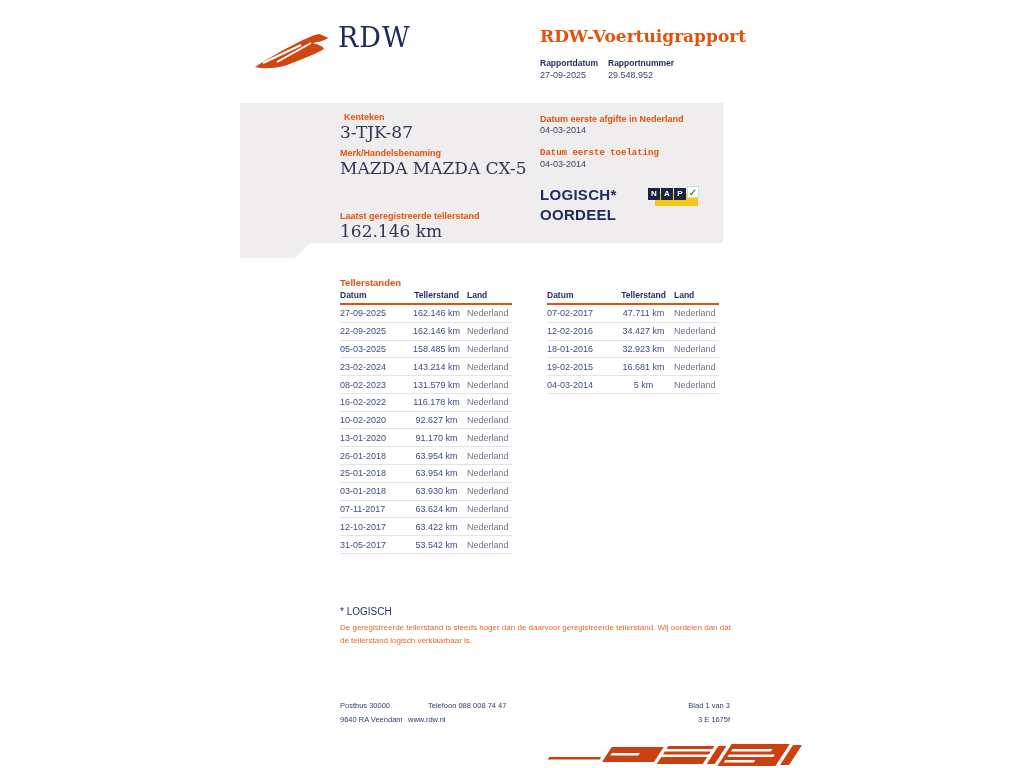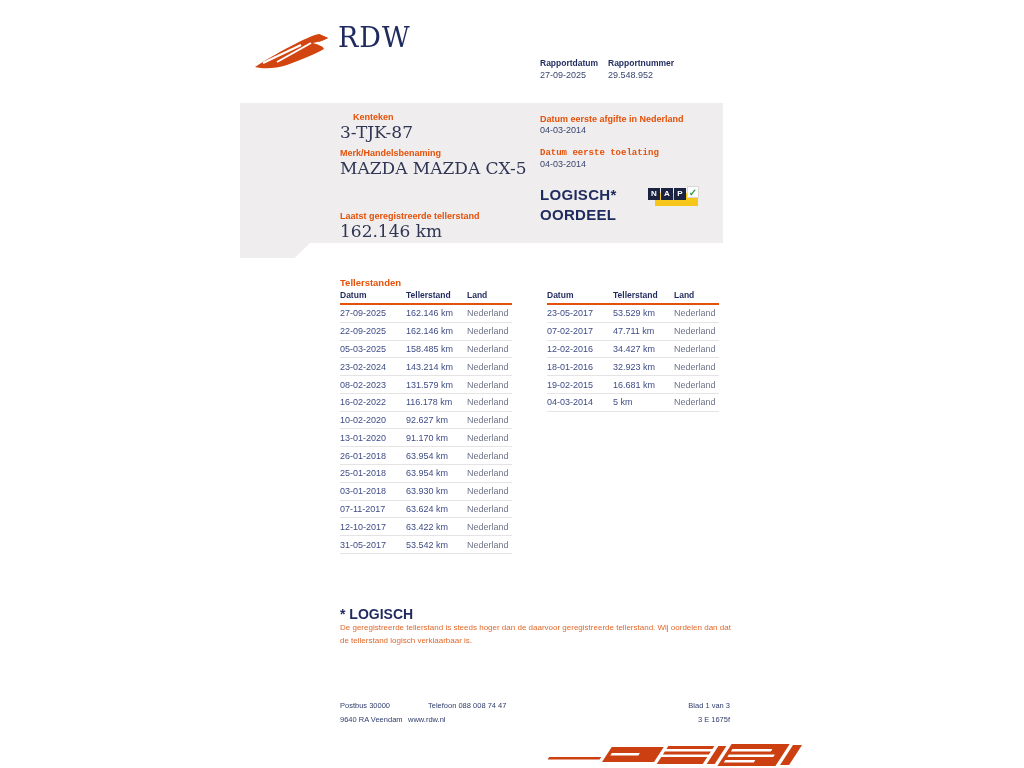--- a/index.html
+++ b/index.html
@@ -33,56 +33,57 @@
                 border: 1px solid #d8d8d8; color: #2f9e41; font-size: 10px; font-weight: bold;
                 text-align: center; line-height: 11px; }
 
   
   .section-title { font-size: 9.5px; font-weight: bold; color: #e4510a; }
   table.km { border-collapse: collapse; table-layout: fixed; width: 172px; font-size: 9px; }
   table.km th { font-size: 8.5px; font-weight: bold; color: #1f2a5e; text-align: left;
                 padding: 0 0 3px 0; border-bottom: 2px solid #e4510a; }
   table.km td { padding: 3.4px 0; border-bottom: 1px solid #e5e3e3; color: #3e4c86; }
   table.km .col-datum { width: 66px; }
-  table.km .col-stand { width: 61px; text-align: left; }
+  table.km .col-stand { width: 61px; text-align: center; }
   table.km .col-land  { width: 45px; text-align: left; }
   table.km td.col-land { color: #6e7489; }
 
   
-  .footnote-title { font-size: 14px; font-weight: bold; color: #1f2a5e; }
+  .footnote-title { font-size: 10px; font-weight: normal; color: #1f2a5e; }
   .footnote-text { font-size: 8px; line-height: 13px; color: #e2682a; }
 
   
   .foot { font-size: 7.5px; color: #33406e; }
   .foot-right { text-align: right; }
 </style>
 </head>
 <body>
 
 <div class="page">
 
   <svg class="abs" style="left:253px; top:26px;" width="80" height="44" viewBox="0 0 80 44">
     <path fill="#d24510" d="M2 41 C14 33 30 24 44 17 C52 13 60 9 66 8 L75 12 C70 15 64 16 60 17 C66 19 70 20 71 23 C62 28 48 34 34 39 C22 43 10 43 2 41 Z"></path>
     <path stroke="#ffffff" stroke-width="2" fill="none" d="M10 37 L48 19"></path>
     <path stroke="#ffffff" stroke-width="2" fill="none" d="M24 36 L58 17"></path>
     <path fill="#d24510" d="M66 8 L75 12 L66 16 Z"></path>
   </svg>
 
   <div class="abs wordmark">RDW</div>
 
+  <div class="abs doc-title">RDW-Voertuigrapport</div>
 
   <div class="abs meta-label" style="left:540px; top:58px;">Rapportdatum</div>
   <div class="abs meta-label" style="left:608px; top:58px;">Rapportnummer</div>
   <div class="abs meta-value" style="left:540px; top:70px;">27-09-2025</div>
   <div class="abs meta-value" style="left:608px; top:70px;">29.548.952</div>
 
   <div class="abs vehicle-box"></div>
   <div class="abs vehicle-box-tab"></div>
 
-  <div class="abs field-label" style="left:353px; top:112px;">Kenteken</div>
+  <div class="abs field-label" style="left:344px; top:112px;">Kenteken</div>
   <div class="abs field-value-lg" style="left:340px; top:122px;">3-TJK-87</div>
 
   <div class="abs field-label" style="left:340px; top:148px;text-align:center;">Merk/Handelsbenaming</div>
   <div class="abs field-value-lg" style="left:340px; top:158px;">MAZDA MAZDA CX-5</div>
 
   <div class="abs field-label" style="left:340px; top:211px;">Laatst geregistreerde tellerstand</div>
   <div class="abs field-value-lg" style="left:340px; top:221px;">162.146 km</div>
 
   <div class="abs field-label" style="left:540px; top:114px;">Datum eerste afgifte in Nederland</div>
   <div class="abs field-value-sm" style="left:540px; top:125px;">04-03-2014</div>
@@ -187,25 +188,20 @@
 
   <table class="km abs" style="left:547px; top:290px;">
     <thead>
       <tr>
         <th class="col-datum">Datum</th>
         <th class="col-stand">Tellerstand</th>
         <th class="col-land">Land</th>
       </tr>
     </thead>
     <tbody>
-        <tr>
-          <td class="col-datum">23-05-2017</td>
-          <td class="col-stand">53.529 km</td>
-          <td class="col-land">Nederland</td>
-        </tr>
         <tr>
           <td class="col-datum">07-02-2017</td>
           <td class="col-stand">47.711 km</td>
           <td class="col-land">Nederland</td>
         </tr>
         <tr>
           <td class="col-datum">12-02-2016</td>
           <td class="col-stand">34.427 km</td>
           <td class="col-land">Nederland</td>
         </tr>

